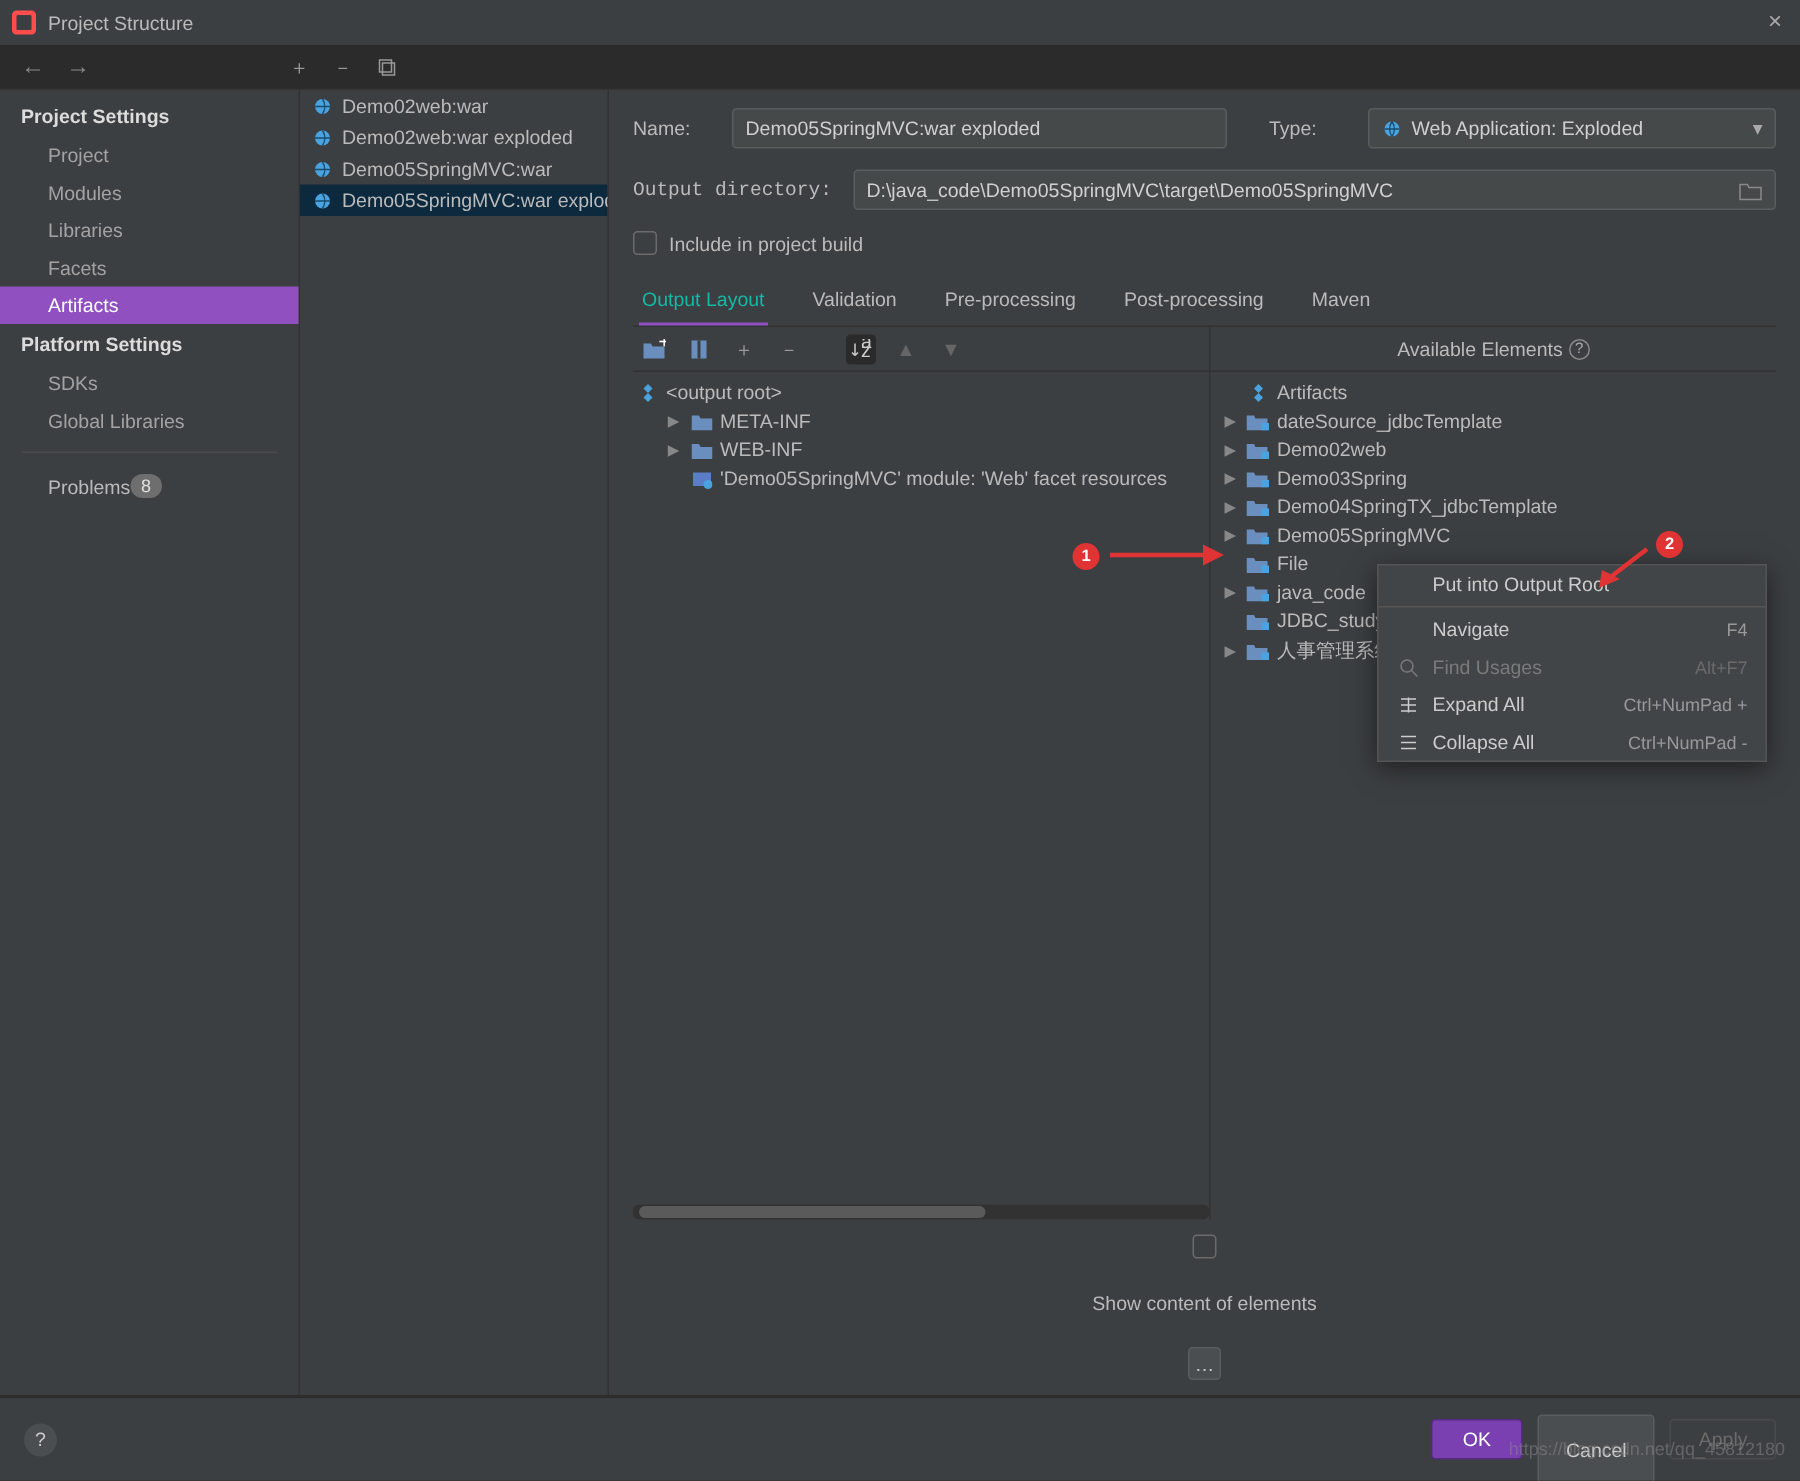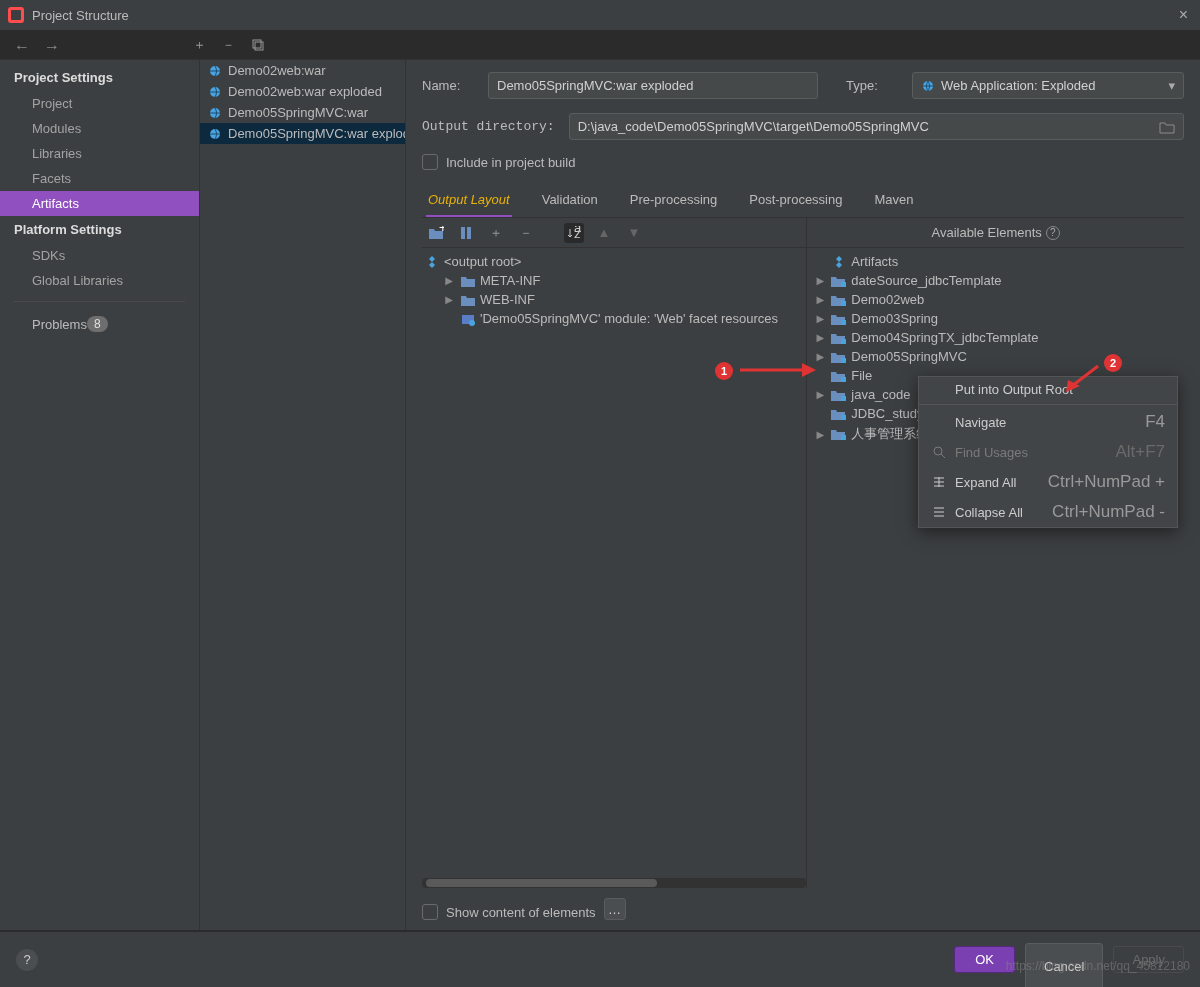--- a/index.html
+++ b/index.html
@@ -38,54 +38,54 @@
 .input.type { width:272px; display:flex; align-items:center; gap:6px; position:relative; }
 .input.type .caret { margin-left:auto; color:#aaa; }
 .input.dir { flex:1; display:flex; align-items:center; }
 .input.dir .folder-btn { color:#8a8a8a; margin-left:auto; }
 
 .checkbox-row { display:flex; align-items:center; gap:8px; margin:0 0 10px 0; }
 .checkbox { width:16px; height:16px; border:1px solid #6b6b6b; border-radius:3px; display:inline-block; }
 
 .tabs { display:flex; gap:28px; border-bottom:1px solid #323232; padding:0 4px; margin-top:4px;}
 .tab { padding:8px 2px; color:#bbbbbb; cursor:pointer; }
-.tab.active { color:#eab308; border-bottom:2px solid #9050c0;font-style:italic; }
+.tab.active { color:#14b8a6; border-bottom:2px solid #9050c0; }
 
 .content-row { display:flex; flex:1; min-height:0; }
 .panel { flex:1; display:flex; flex-direction:column; min-width:0;}
 .panel-toolbar { height:30px; display:flex; align-items:center; gap:10px; padding:0 4px; color:#999; border-bottom:1px solid #323232;}
 .panel-toolbar .btn { width:20px; height:20px; display:flex; align-items:center; justify-content:center; cursor:pointer;}
 .panel-toolbar .btn.active { background:#2a2a2a; border-radius:3px; }
 .panel-header-right { height:30px; display:flex; align-items:center; justify-content:center; border-bottom:1px solid #323232; color:#bbbbbb;}
 .panel-header-right .help { width:14px;height:14px;border:1px solid #888;border-radius:50%;display:inline-flex;align-items:center;justify-content:center;font-size:10px;margin-left:4px;color:#aaa;}
 
 .tree { padding:4px 2px; flex:1; overflow:hidden; position:relative;}
 .tree-row { display:flex; align-items:center; gap:4px; padding:2px 0; white-space:nowrap; }
 .tree-row .arrow-t { width:14px; text-align:center; color:#888; font-size:10px; cursor:pointer;}
 .tree-row .ticon { width:16px; height:14px; display:inline-flex; align-items:center; justify-content:center;}
 .indent1 { padding-left:18px; }
 
 .scrollbar-h { height:10px; background:#323232; margin-top:4px; border-radius:4px; position:relative;}
 .scrollbar-h .thumb { position:absolute; left:4px; top:1px; height:8px; width:60%; background:#5a5a5a; border-radius:4px;}
 
-.bottom-row { display:flex; align-items:flex-end; gap:8px; padding:10px 0;}
+.bottom-row { display:flex; align-items:center; gap:22px; padding:10px 0;flex-direction:column;}
 .small-btn { background:#4b4e50; border:1px solid #5a5d5e; border-radius:3px; width:22px; height:22px; display:flex; align-items:center; justify-content:center; color:#ccc; cursor:pointer;}
 
 .footer { position:absolute; left:0; right:0; bottom:0; height:56px; background:#3c3f41; border-top:1px solid #2a2a2a; display:flex; align-items:center; padding:0 16px; gap:10px;}
 .footer .help-btn { width:22px;height:22px;border-radius:50%;background:#4b4e50;display:flex;align-items:center;justify-content:center;color:#ccc;cursor:pointer;}
 .footer .spacer{flex:1;}
 .btn-primary { background:#7a3fb0; color:#fff; border:1px solid #552a7e; padding:5px 20px; border-radius:3px; cursor:pointer;}
 .btn-secondary { background:#4b4e50; color:#ccc; border:1px solid #5a5d5e; padding:15px 18px; border-radius:3px; cursor:pointer;margin-top:13px;}
 .btn-disabled { background:#3c3f41; color:#6a6a6a; border:1px solid #4a4a4a; padding:5px 18px; border-radius:3px; cursor:default;}
 
 
 .context-menu { position:absolute; left:918px; top:376px; width:260px; background:#414547; border:1px solid #555; box-shadow:0 4px 16px rgba(0,0,0,.5); z-index:20;}
 .context-menu .cm-item { display:flex; align-items:center; padding:5px 12px; color:#ccc; cursor:pointer; gap:8px;}
 .context-menu .cm-item.disabled { color:#7a7a7a; }
-.context-menu .cm-item .sc { margin-left:auto; color:#999; font-size:17px;}
+.context-menu .cm-item .sc { margin-left:auto; color:#999; font-size:12px;}
 .context-menu .cm-item.disabled .sc{color:#6a6a6a;}
 .context-menu .sep { height:1px; background:#555; margin:2px 0;}
 .cm-icon { width:16px; display:inline-flex; align-items:center; justify-content:center; }
 
 
 .anno-badge { position:absolute; width:18px; height:18px; border-radius:50%; background:#e03434; color:#fff; display:flex; align-items:center; justify-content:center; font-size:11px; font-weight:bold; z-index:30;}
 .anno-arrow { position:absolute; z-index:29; }
 
 .watermark { position:absolute; right:10px; bottom:14px; color:#8a8a8a; font-size:12px; opacity:.5;}
 

